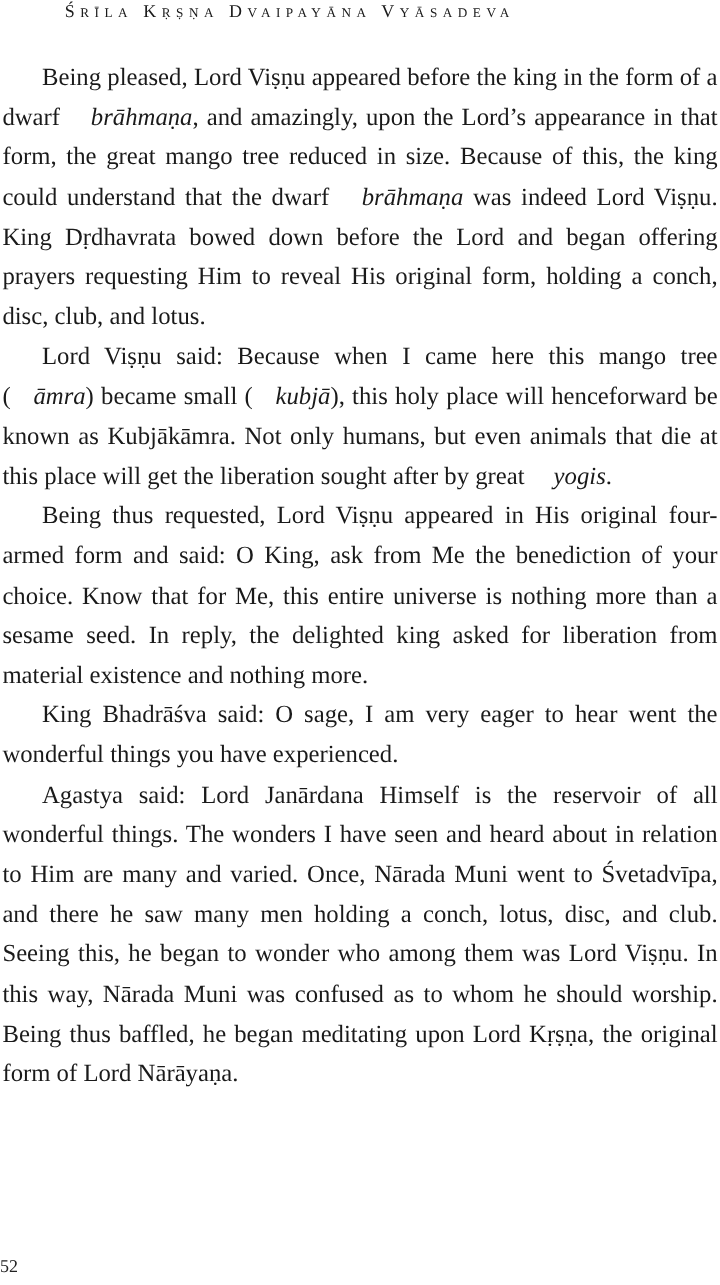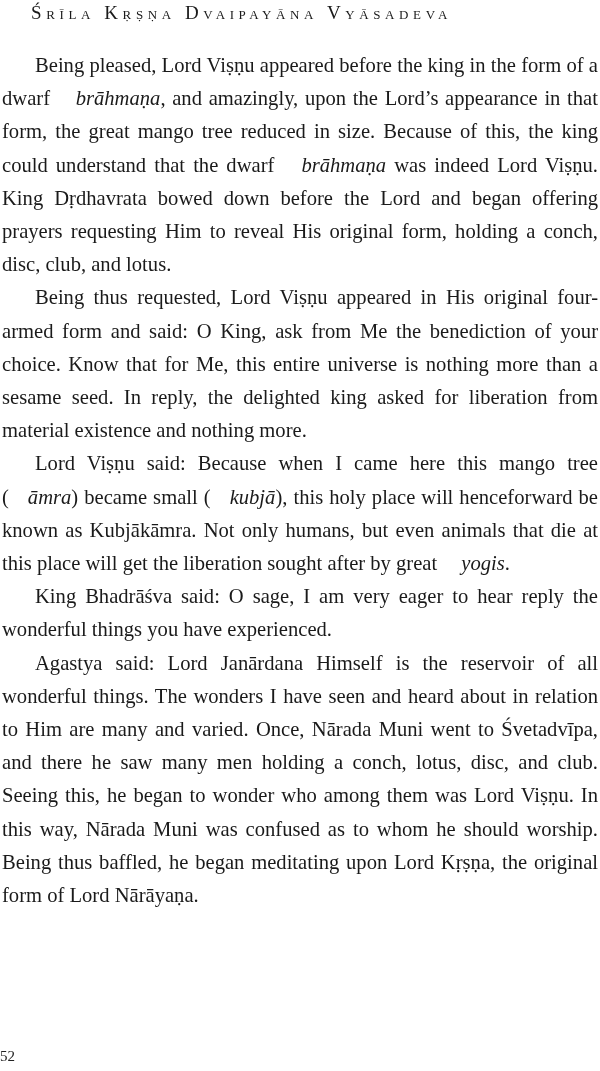--- a/index.html
+++ b/index.html
@@ -14,21 +14,21 @@
     overflow: hidden;
     color: #1a1a1a;
     font-family: "Liberation Serif", "DejaVu Serif", serif;
   }
   .running-head {
     position: absolute;
     top: 2px;
     left: 0;
     width: 483px;
     text-align: center;
-    font-size: 19px;
+    font-size: 15px;
     letter-spacing: 4.6px;
     font-variant: small-caps;
     color: #1a1a1a;
     white-space: nowrap;
   }
   .text-block {
     position: absolute;
     top: 49px;
     left: 2px;
     width: 596px;
@@ -62,27 +62,27 @@
 
 <div class="running-head">
   <span>Śrīla Kṛṣṇa Dvaipayāna Vyāsadeva</span>
 </div>
 
 <div class="text-block">
   <p>
     <span>Being pleased, Lord Viṣṇu appeared before the king in the form of a dwarf </span><em>brāhmaṇa</em><span>, and amazingly, upon the Lord’s appearance in that form, the great mango tree reduced in size. Because of this, the king could understand that the dwarf </span><em>brāhmaṇa</em><span> was indeed Lord Viṣṇu. King Dṛdhavrata bowed down before the Lord and began offering prayers requesting Him to reveal His original form, holding a conch, disc, club, and lotus.</span>
   </p>
   <p>
+    <span>Lord Viṣṇu said: Because when I came here this mango tree (</span><em>āmra</em><span>) became small (</span><em>kubjā</em><span>), this holy place will henceforward be known as Kubjākāmra. Not only humans, but even animals that die at this place will get the liberation sought after by great </span><em>yogis</em><span>.</span>
+  </p>
+  <p>
     <span>Being thus requested, Lord Viṣṇu appeared in His original four-armed form and said: O King, ask from Me the benediction of your choice. Know that for Me, this entire universe is nothing more than a sesame seed. In reply, the delighted king asked for liberation from material existence and nothing more.</span>
   </p>
   <p>
-    <span>Lord Viṣṇu said: Because when I came here this mango tree (</span><em>āmra</em><span>) became small (</span><em>kubjā</em><span>), this holy place will henceforward be known as Kubjākāmra. Not only humans, but even animals that die at this place will get the liberation sought after by great </span><em>yogis</em><span>.</span>
-  </p>
-  <p>
-    <span>King Bhadrāśva said: O sage, I am very eager to hear reply the wonderful things you have experienced.</span>
+    <span>King Bhadrāśva said: O sage, I am very eager to hear went the wonderful things you have experienced.</span>
   </p>
   <p>
     <span>Agastya said: Lord Janārdana Himself is the reservoir of all wonderful things. The wonders I have seen and heard about in relation to Him are many and varied. Once, Nārada Muni went to Śvetadvīpa, and there he saw many men holding a conch, lotus, disc, and club. Seeing this, he began to wonder who among them was Lord Viṣṇu. In this way, Nārada Muni was confused as to whom he should worship. Being thus baffled, he began meditating upon Lord Kṛṣṇa, the original form of Lord Nārāyaṇa.</span>
   </p>
 </div>
 
 <div class="folio">
   <span>52</span>
 </div>
 

